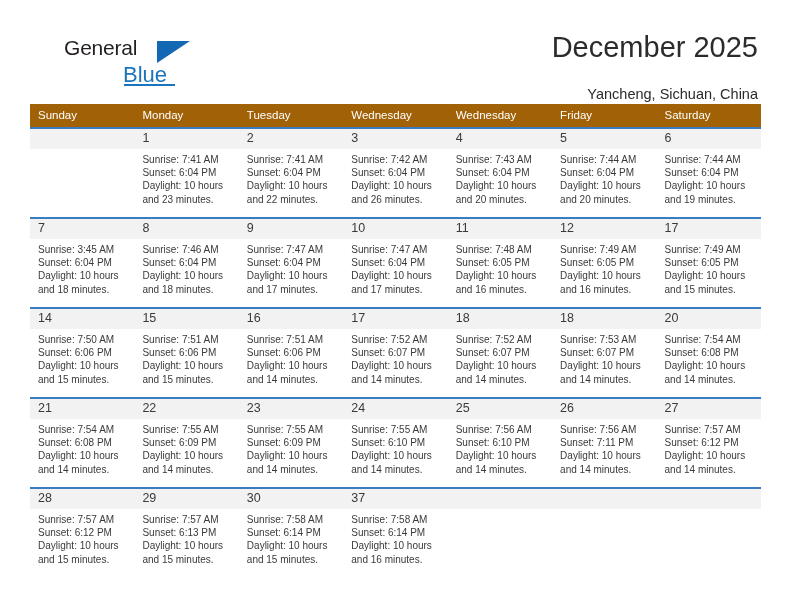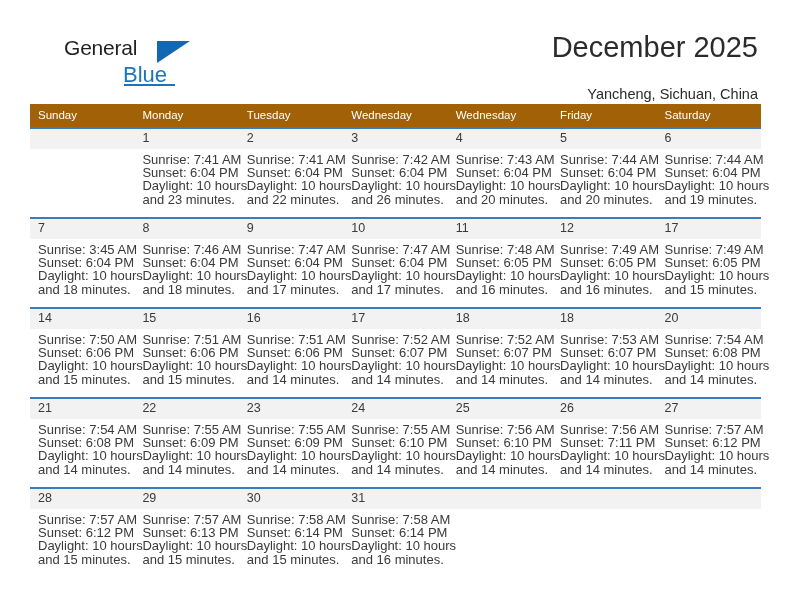--- a/index.html
+++ b/index.html
@@ -137,21 +137,21 @@
     color: #3a3a3a;
     padding: 3px 0 4px 8px;
     height: 13px;
     line-height: 13px;
   }
   .daynum.empty {
     background: #f2f2f2;
   }
   .details {
     padding: 4px 6px 0 8px;
-    font-size: 13px;
+    font-size: 10px;
     line-height: 13.2px;
     color: #3a3a3a;
   }
   .details div {
     white-space: nowrap;
   }
   td.blank .daynum {
     background: #f2f2f2;
   }
 </style>
@@ -527,21 +527,21 @@
                 <div class="details">
                   <div>Sunrise: 7:58 AM</div>
                   <div>Sunset: 6:14 PM</div>
                   <div>Daylight: 10 hours</div>
                   <div>and 15 minutes.</div>
                 </div>
               </div>
             </td>
             <td class="day-cell">
               <div class="cell-inner">
-                <div class="daynum">31</div>
+                <div class="daynum">37</div>
                 <div class="details">
                   <div>Sunrise: 7:58 AM</div>
                   <div>Sunset: 6:14 PM</div>
                   <div>Daylight: 10 hours</div>
                   <div>and 16 minutes.</div>
                 </div>
               </div>
             </td>
             <td class="day-cell blank">
               <div class="cell-inner">

